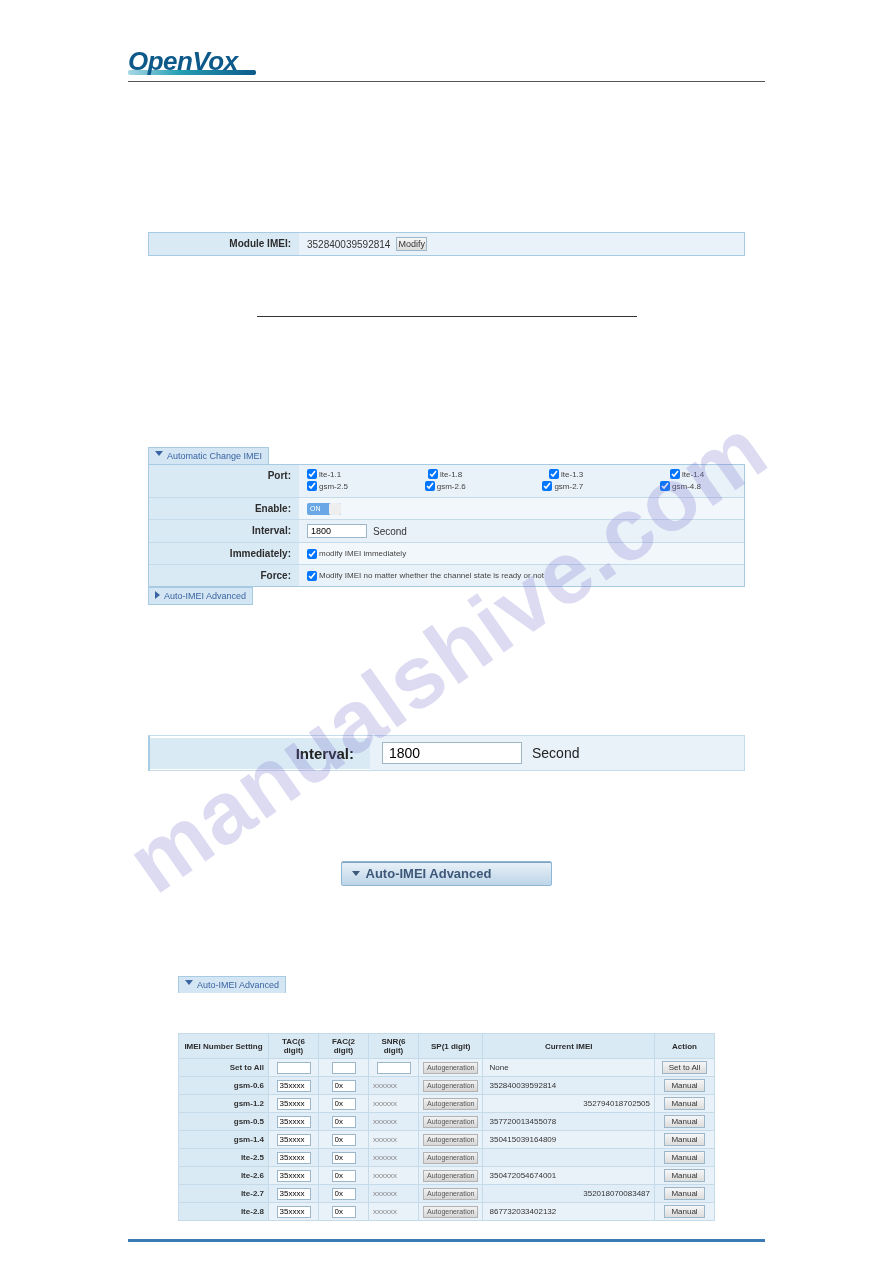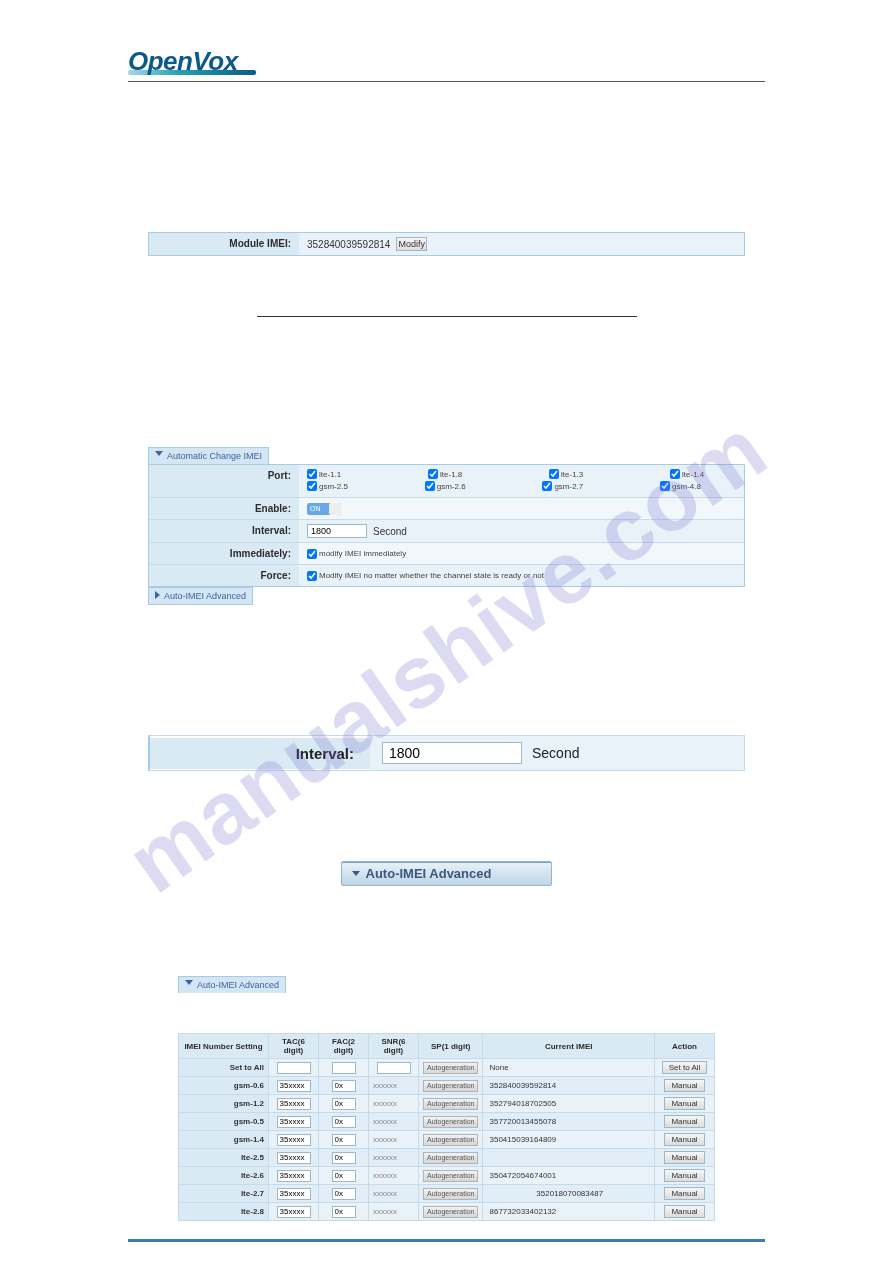--- a/index.html
+++ b/index.html
@@ -248,21 +248,21 @@
               <td><button class="sp-btn">Autogeneration</button></td>
               <td style="text-align:left;padding-left:6px">352840039592814</td>
               <td><button class="sm-btn">Manual</button></td>
             </tr>
             <tr>
               <td class="setting">gsm-1.2</td>
               <td><input class="sm-input" value="35xxxx" style=""></td>
               <td><input class="sm-input" style="width: 24px;" value="0x"></td>
               <td style="text-align:left;padding-left:4px;color:#888">xxxxxx</td>
               <td><button class="sp-btn">Autogeneration</button></td>
-              <td style="text-align:left;padding-left:6px">352794018702505</td>
+              <td style="text-align:right;padding-left:6px">352794018702505</td>
               <td><button class="sm-btn">Manual</button></td>
             </tr>
             <tr>
               <td class="setting">gsm-0.5</td>
               <td><input class="sm-input" value="35xxxx" style=""></td>
               <td><input class="sm-input" style="width: 24px;" value="0x"></td>
               <td style="text-align:left;padding-left:4px;color:#888">xxxxxx</td>
               <td><button class="sp-btn">Autogeneration</button></td>
               <td style="text-align:left;padding-left:6px">357720013455078</td>
               <td><button class="sm-btn">Manual</button></td>
@@ -293,21 +293,21 @@
               <td><button class="sp-btn">Autogeneration</button></td>
               <td style="text-align:left;padding-left:6px">350472054674001</td>
               <td><button class="sm-btn">Manual</button></td>
             </tr>
             <tr>
               <td class="setting">lte-2.7</td>
               <td><input class="sm-input" value="35xxxx" style=""></td>
               <td><input class="sm-input" style="width: 24px;" value="0x"></td>
               <td style="text-align:left;padding-left:4px;color:#888">xxxxxx</td>
               <td><button class="sp-btn">Autogeneration</button></td>
-              <td style="text-align:center;padding-left:6px">352018070083487</td>
+              <td style="text-align:right;padding-left:6px">352018070083487</td>
               <td><button class="sm-btn">Manual</button></td>
             </tr>
             <tr>
               <td class="setting">lte-2.8</td>
               <td><input class="sm-input" value="35xxxx" style=""></td>
               <td><input class="sm-input" style="width: 24px;" value="0x"></td>
               <td style="text-align:left;padding-left:4px;color:#888">xxxxxx</td>
               <td><button class="sp-btn">Autogeneration</button></td>
               <td style="text-align:left;padding-left:6px">867732033402132</td>
               <td><button class="sm-btn">Manual</button></td>

